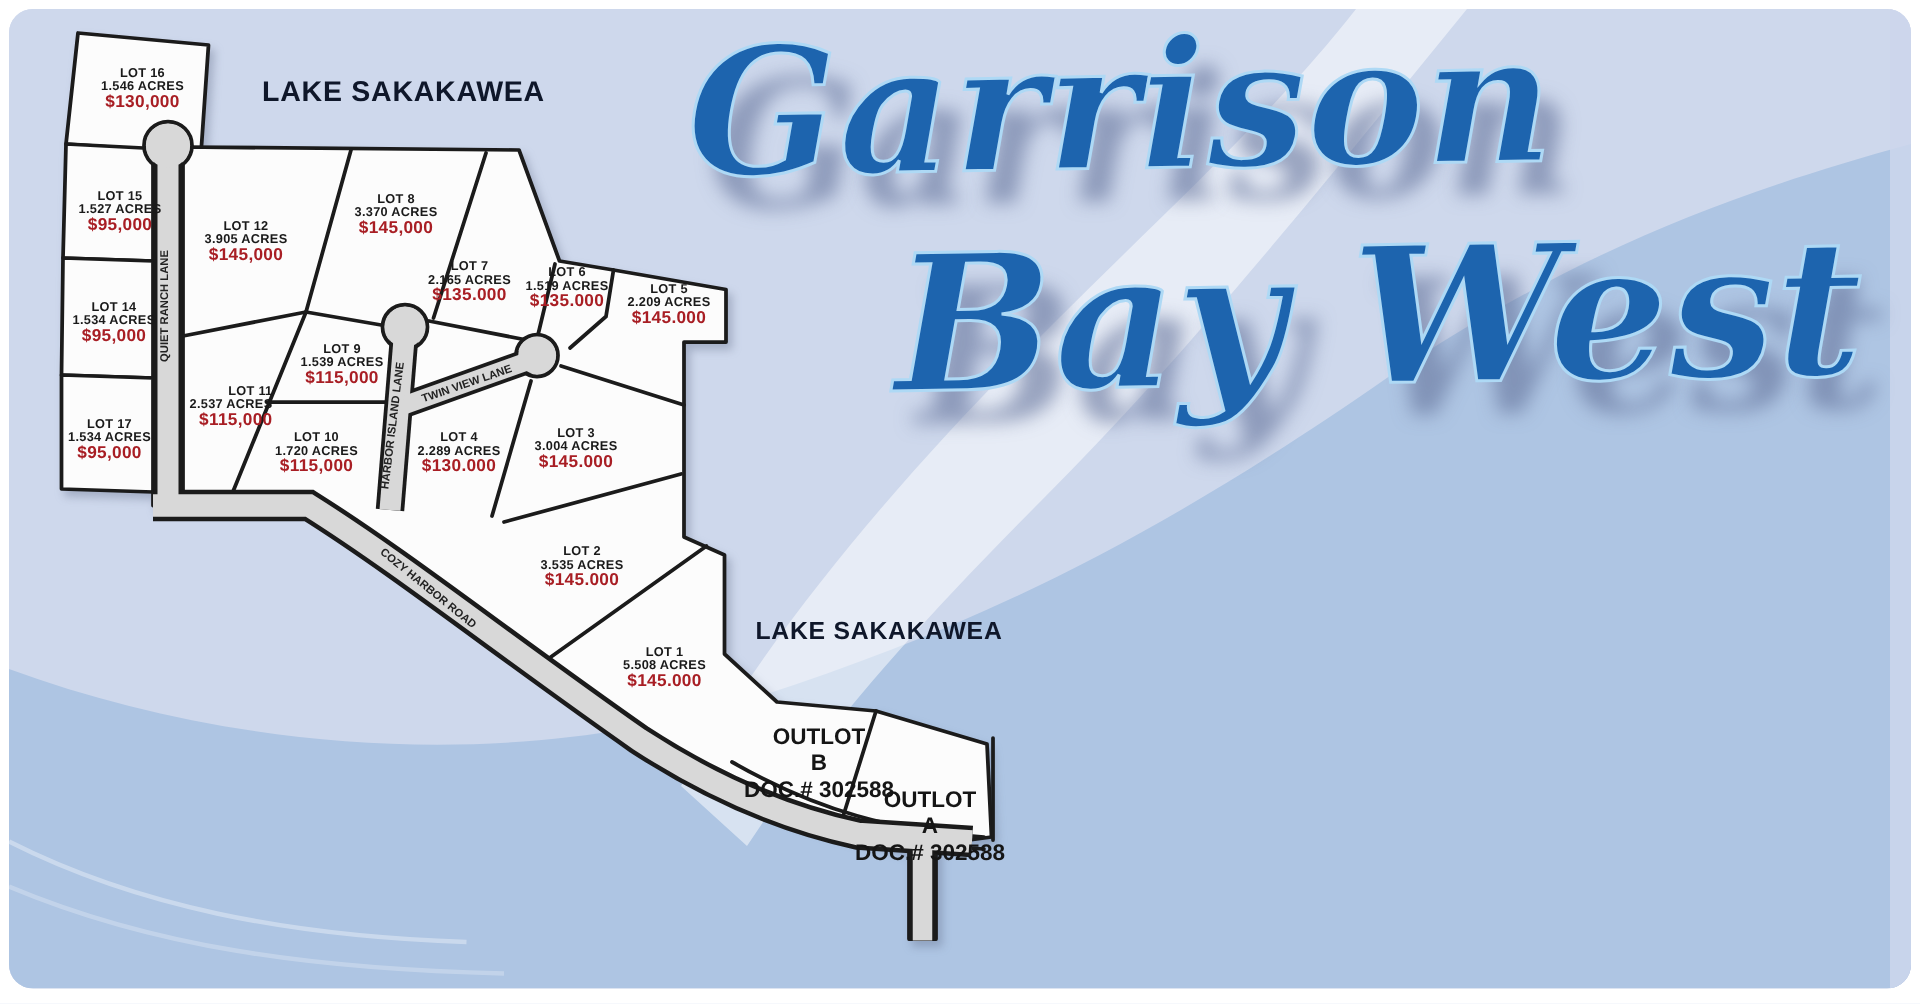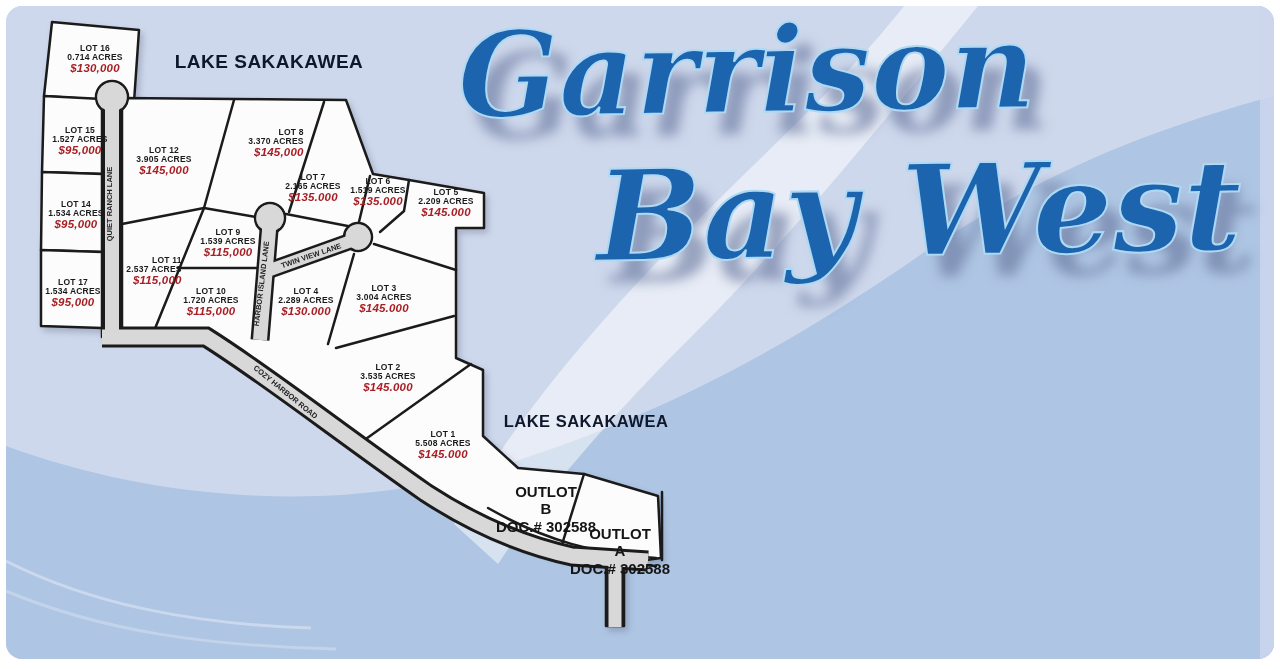--- a/index.html
+++ b/index.html
@@ -11,21 +11,21 @@
     position:absolute;left:6px;top:6px;right:6px;bottom:10px;
     border-radius:16px;overflow:hidden;background:#ced8ec;
   }
   #map-svg{position:absolute;left:0;top:0;}
   .lot-label{
     position:absolute;transform:translateX(-50%);text-align:center;
     line-height:1.08;white-space:nowrap;color:#1a1a1a;
   }
   .lot-name{font-size:8.5px;font-weight:bold;letter-spacing:.2px;}
   .lot-acres{font-size:8.5px;font-weight:bold;letter-spacing:.2px;}
-  .lot-price{font-size:11.5px;font-weight:bold;font-style:italic;color:#a81e24;letter-spacing:.2px;}
+  .lot-price{font-size:11.5px;font-weight:bold;color:#a81e24;letter-spacing:.2px;}
   .outlot-label{
     position:absolute;transform:translateX(-50%);text-align:center;
     line-height:1.15;white-space:nowrap;color:#151515;font-weight:bold;font-size:15px;
   }
   .lake-label{
     position:absolute;transform:translateX(-50%);white-space:nowrap;
     color:#0f172a;font-weight:bold;letter-spacing:.5px;
   }
   #lake-label-top{font-size:19px;}
   #lake-label-mid{font-size:16.5px;}
@@ -117,21 +117,21 @@
     </svg>
 
     <div class="lake-label" id="lake-label-top" style="left:263px;top:45px;">LAKE SAKAKAWEA</div>
     <div class="lake-label" id="lake-label-mid" style="left:580px;top:406px;">LAKE SAKAKAWEA</div>
 
     <div class="title-word" id="title-line1">Garrison</div>
     <div class="title-word" id="title-line2">Bay West</div>
 
     <div class="lot-label" style="left:89px;top:38px;">
       <div class="lot-name">LOT 16</div>
-      <div class="lot-acres">0.714 ACRES</div>
+      <div class="lot-acres">1.546 ACRES</div>
       <div class="lot-price">$130,000</div>
     </div>
     <div class="lot-label" style="left:74px;top:120px;">
       <div class="lot-name">LOT 15</div>
       <div class="lot-acres">1.527 ACRES</div>
       <div class="lot-price">$95,000</div>
     </div>
     <div class="lot-label" style="left:70px;top:194px;">
       <div class="lot-name">LOT 14</div>
       <div class="lot-acres">1.534 ACRES</div>
@@ -155,21 +155,21 @@
     <div class="lot-label" style="left:205px;top:281px;">
       <div class="lot-name">LOT 10</div>
       <div class="lot-acres">1.720 ACRES</div>
       <div class="lot-price">$115,000</div>
     </div>
     <div class="lot-label" style="left:222px;top:222px;">
       <div class="lot-name">LOT 9</div>
       <div class="lot-acres">1.539 ACRES</div>
       <div class="lot-price">$115,000</div>
     </div>
-    <div class="lot-label" style="left:270px;top:122px;text-align:right;">
+    <div class="lot-label" style="left:258px;top:122px;">
       <div class="lot-name">LOT 8</div>
       <div class="lot-acres">3.370 ACRES</div>
       <div class="lot-price">$145,000</div>
     </div>
     <div class="lot-label" style="left:307px;top:167px;">
       <div class="lot-name">LOT 7</div>
       <div class="lot-acres">2.165 ACRES</div>
       <div class="lot-price">$135.000</div>
     </div>
     <div class="lot-label" style="left:372px;top:171px;">

